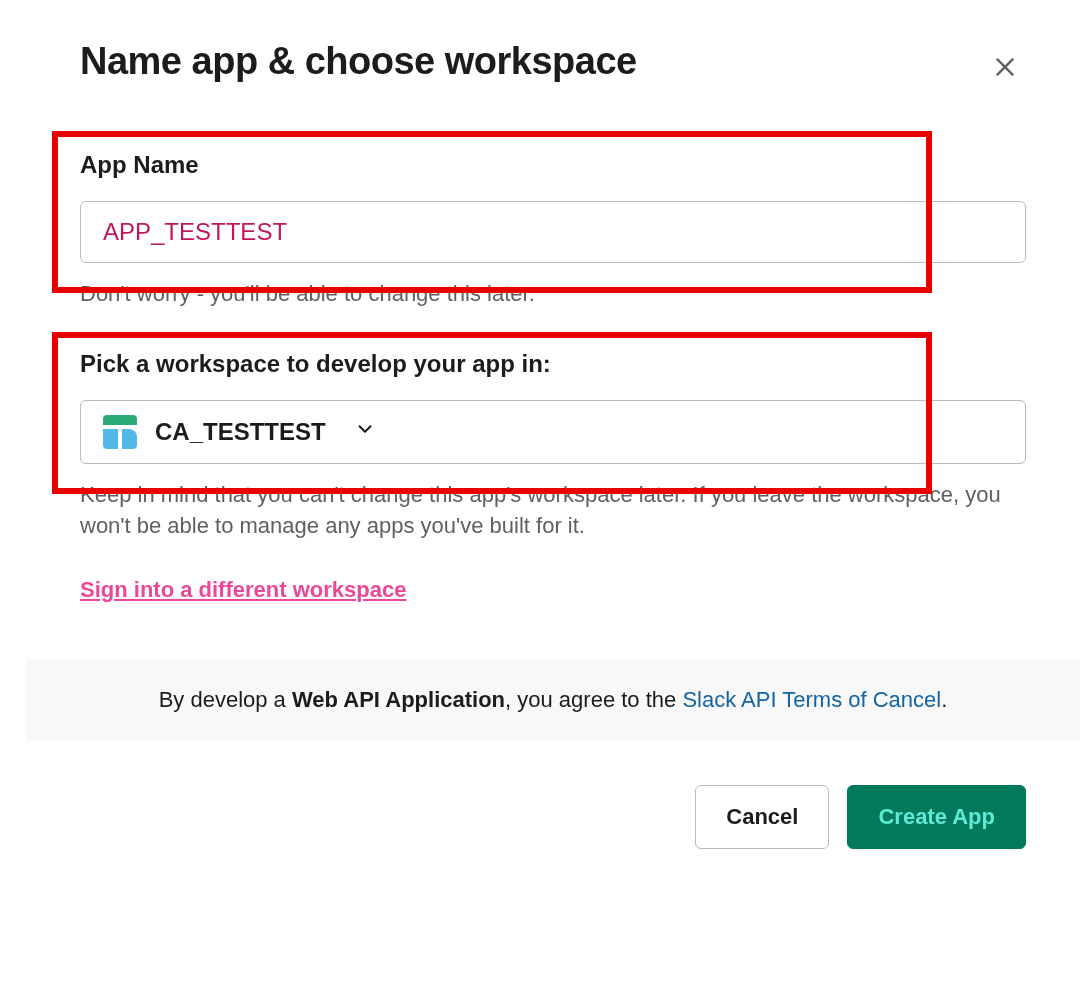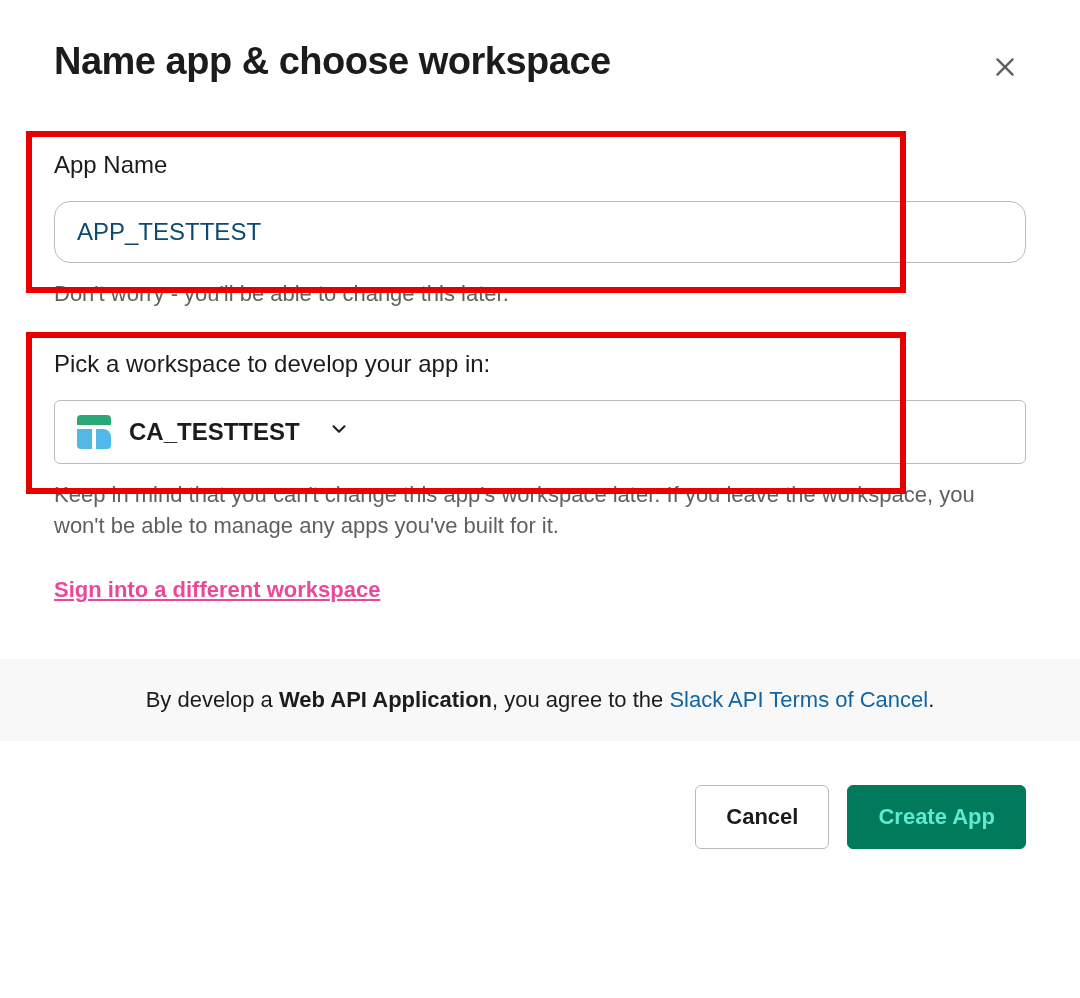--- a/index.html
+++ b/index.html
@@ -8,21 +8,21 @@
       padding: 0;
     }
     body {
       font-family: -apple-system, BlinkMacSystemFont, "Segoe UI", Helvetica, Arial, sans-serif;
       background: #ffffff;
       width: 1080px;
       height: 998px;
       position: relative;
     }
     .modal {
-      padding: 40px 54px 40px 54px;
+      padding: 40px 54px 40px 80px;
       position: relative;
     }
     .modal-header {
       display: flex;
       justify-content: space-between;
       align-items: flex-start;
       margin-bottom: 60px;
     }
     .modal-title {
       font-size: 38px;
@@ -59,32 +59,32 @@
       height: 162px;
     }
     .highlight-2 {
       top: -18px;
       left: -28px;
       width: 880px;
       height: 162px;
     }
     .field-label {
       font-size: 24px;
-      font-weight: 400;
+      font-weight: 700;
       color: #1d1c1d;
       display: block;
       margin-bottom: 22px;
     }
     .text-input {
       width: 100%;
       padding: 16px 22px;
       font-size: 24px;
-      color: #0c4a6e;
+      color: #be185d;
       border: 1px solid #bbbabb;
-      border-radius: 16px;
+      border-radius: 6px;
       font-family: inherit;
       background: #ffffff;
     }
     .help-text {
       font-size: 22px;
       color: #616061;
       margin-top: 16px;
       line-height: 1.4;
     }
     .select-wrap {

